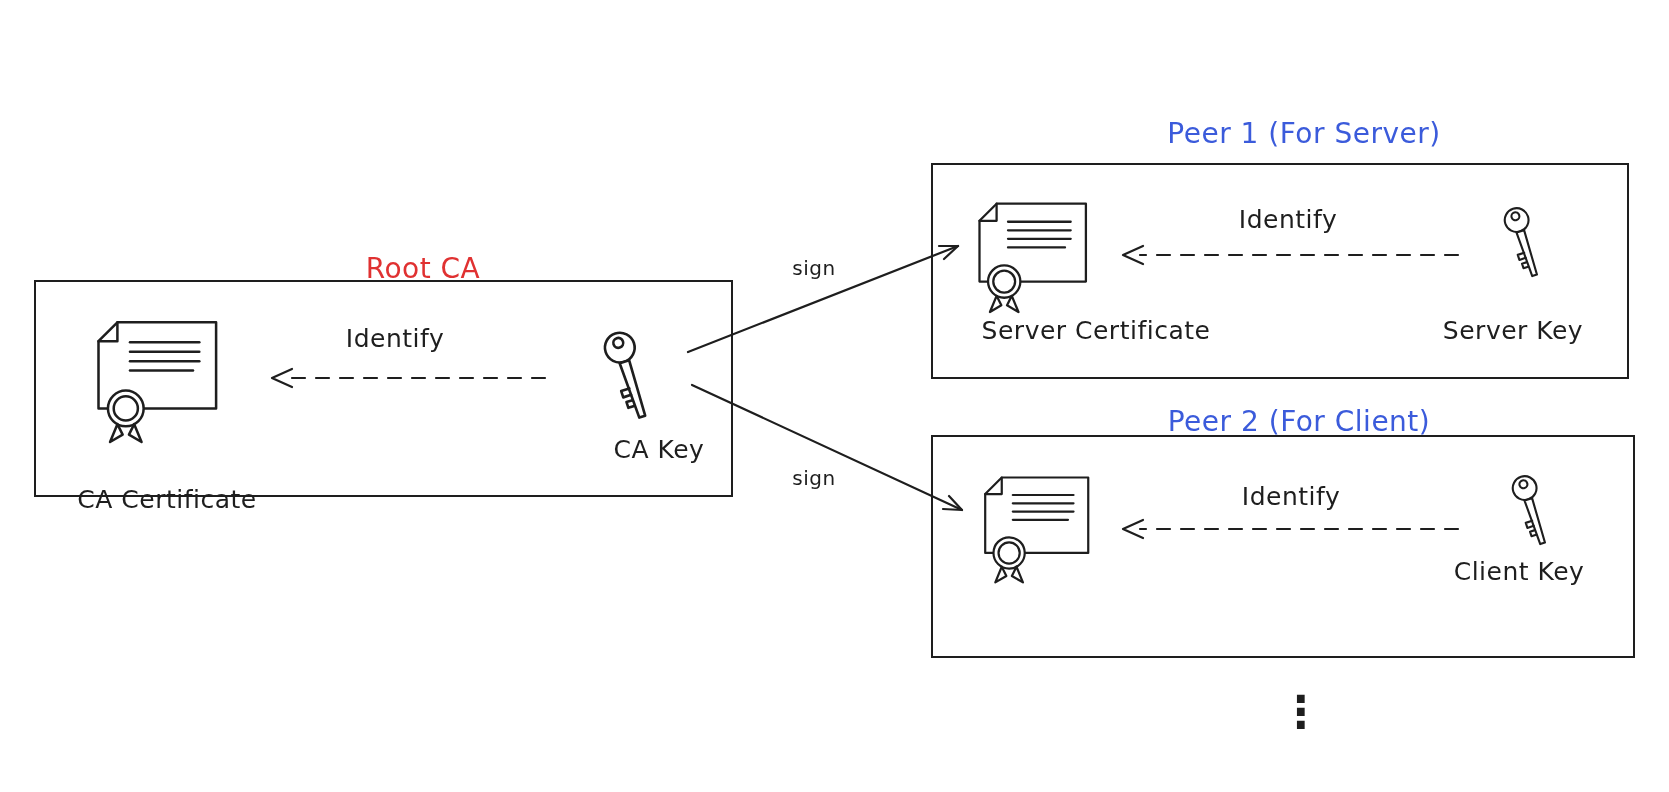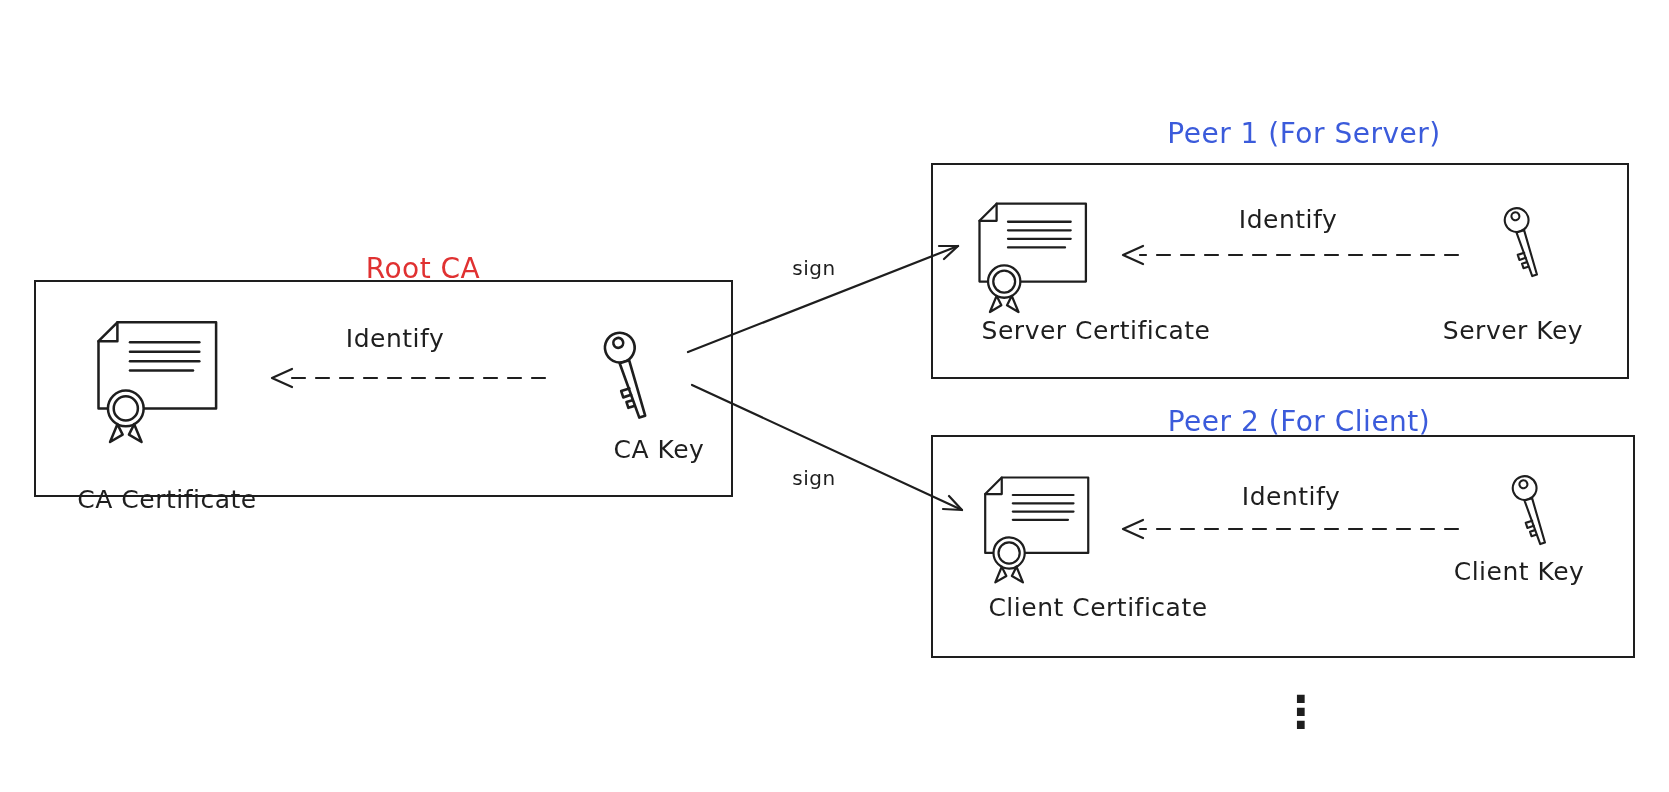--- a/index.html
+++ b/index.html
@@ -161,21 +161,20 @@
   <div class="label" style="left:167px; top:455px;margin-top:44px;">CA Certificate</div>
   <div class="label" style="left:395px; top:338px;">Identify</div>
   <div class="label" style="left:659px; top:449px;">CA Key</div>
 
   <div class="label title title-blue" style="left:1304px; top:133px;">Peer 1 (For Server)</div>
   <div class="label" style="left:1096px; top:330px;">Server Certificate</div>
   <div class="label" style="left:1288px; top:219px;">Identify</div>
   <div class="label" style="left:1513px; top:330px;text-align:center;">Server Key</div>
 
   <div class="label title title-blue" style="left:1299px; top:413px;margin-top:8px;">Peer 2 (For Client)</div>
-  <div class="label" style="left:1098px; top:607px;">Client Certificate</div>
   <div class="label" style="left:1291px; top:496px;">Identify</div>
   <div class="label" style="left:1519px; top:571px;">Client Key</div>
 
   <div class="label sign-label" style="left:814px; top:268px;">sign</div>
   <div class="label sign-label" style="left:814px; top:478px;">sign</div>
 
   <div class="label ellipsis" style="left:1301px; top:712px;">⋮</div>
 
 </div>
 

